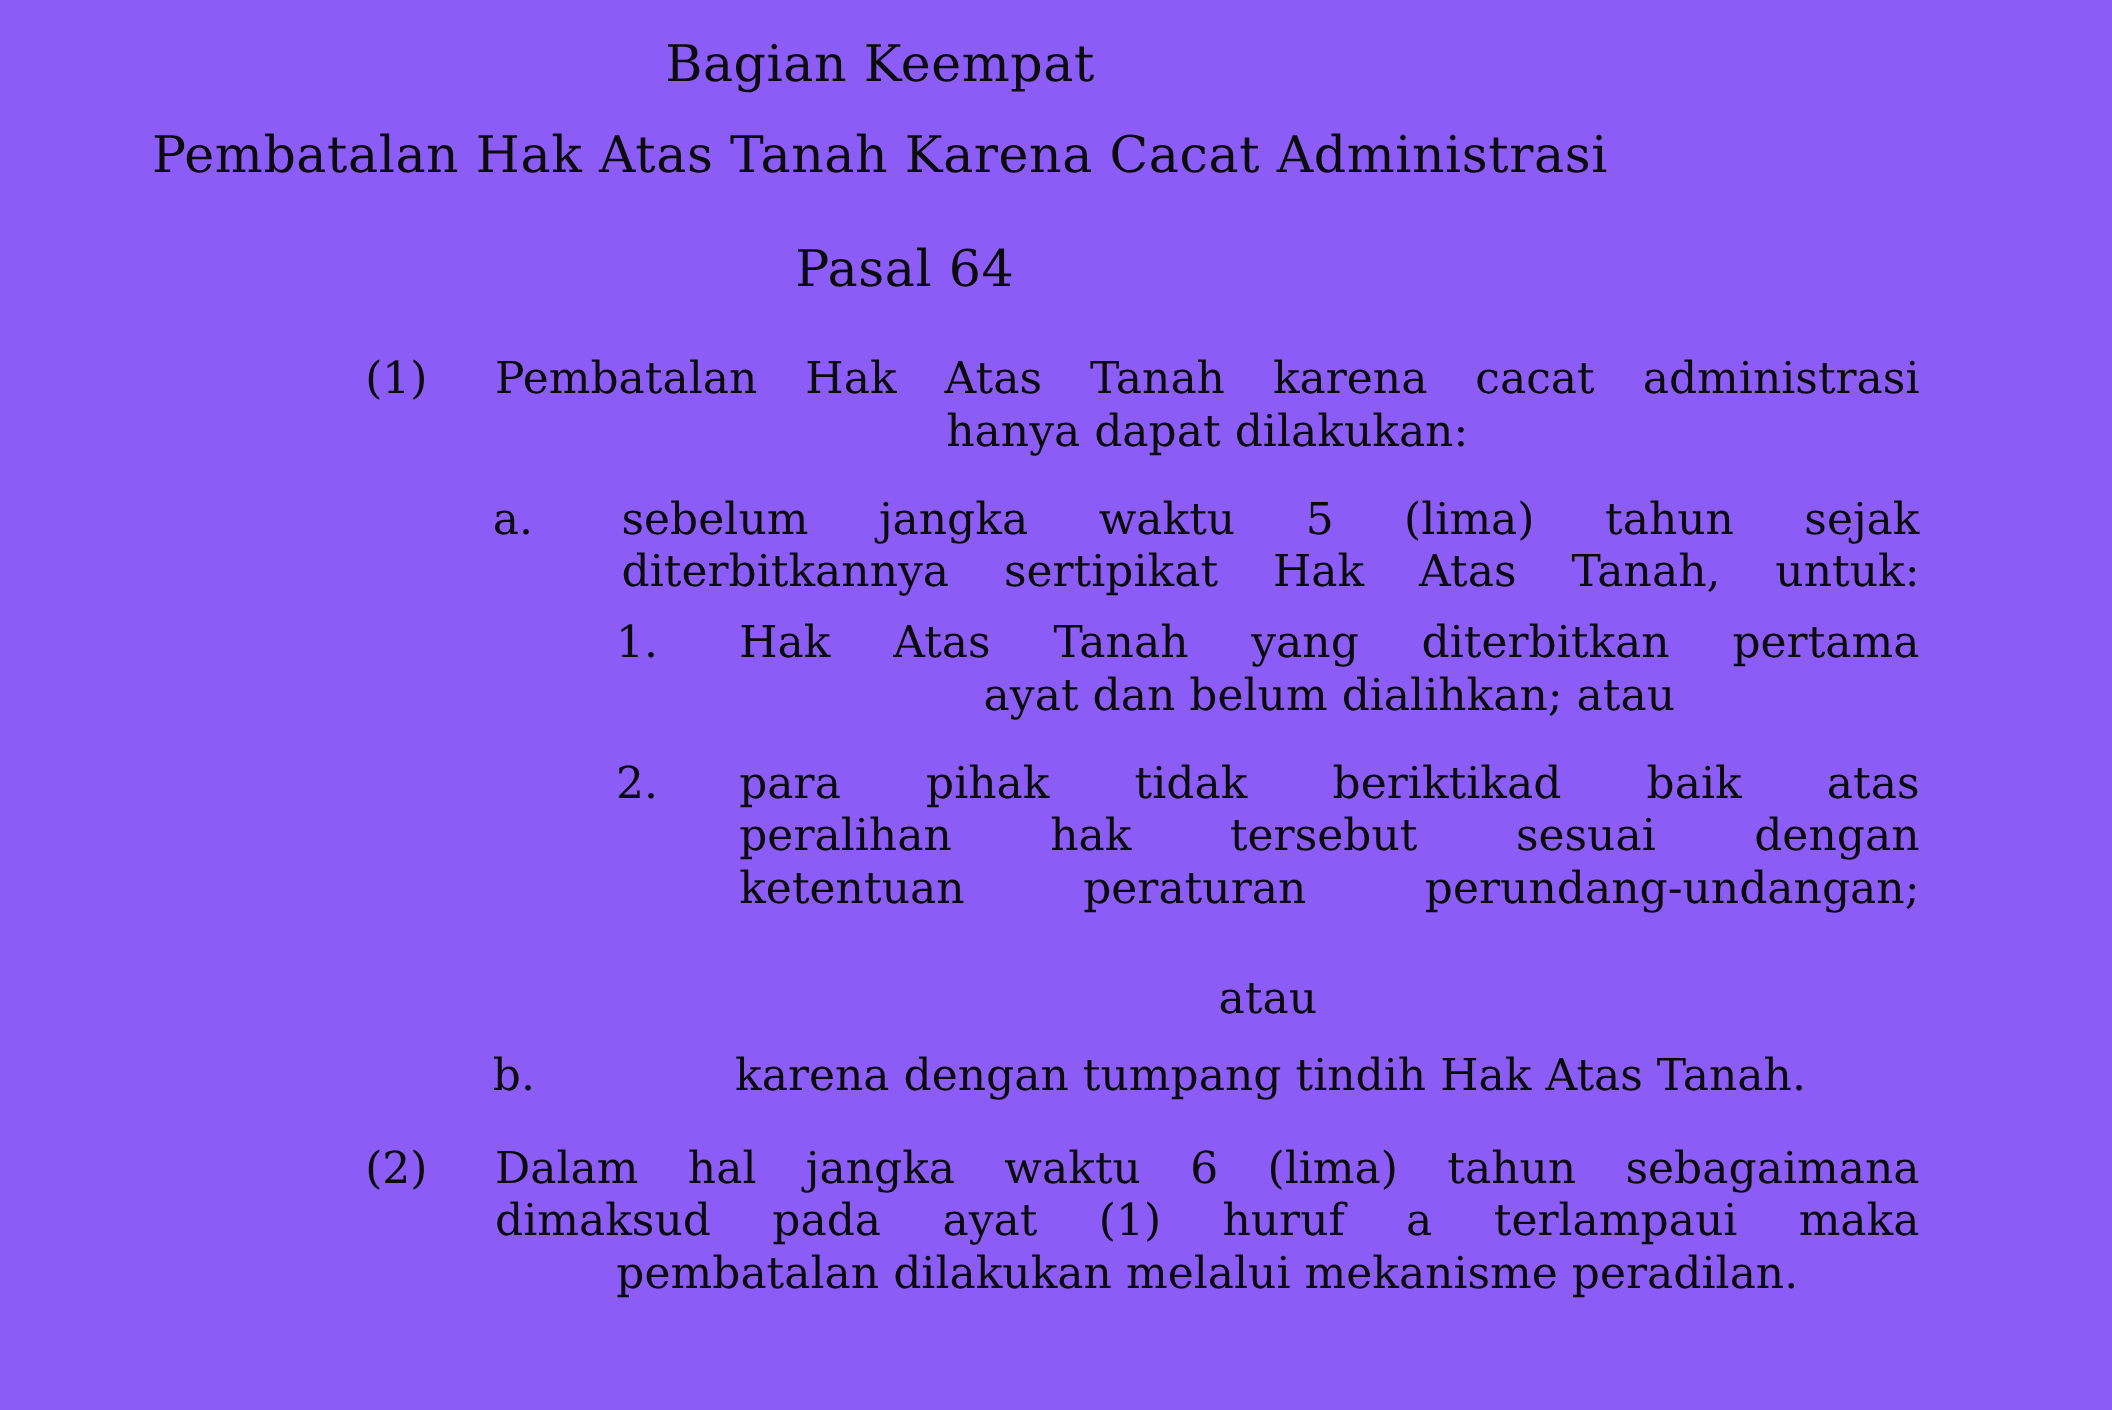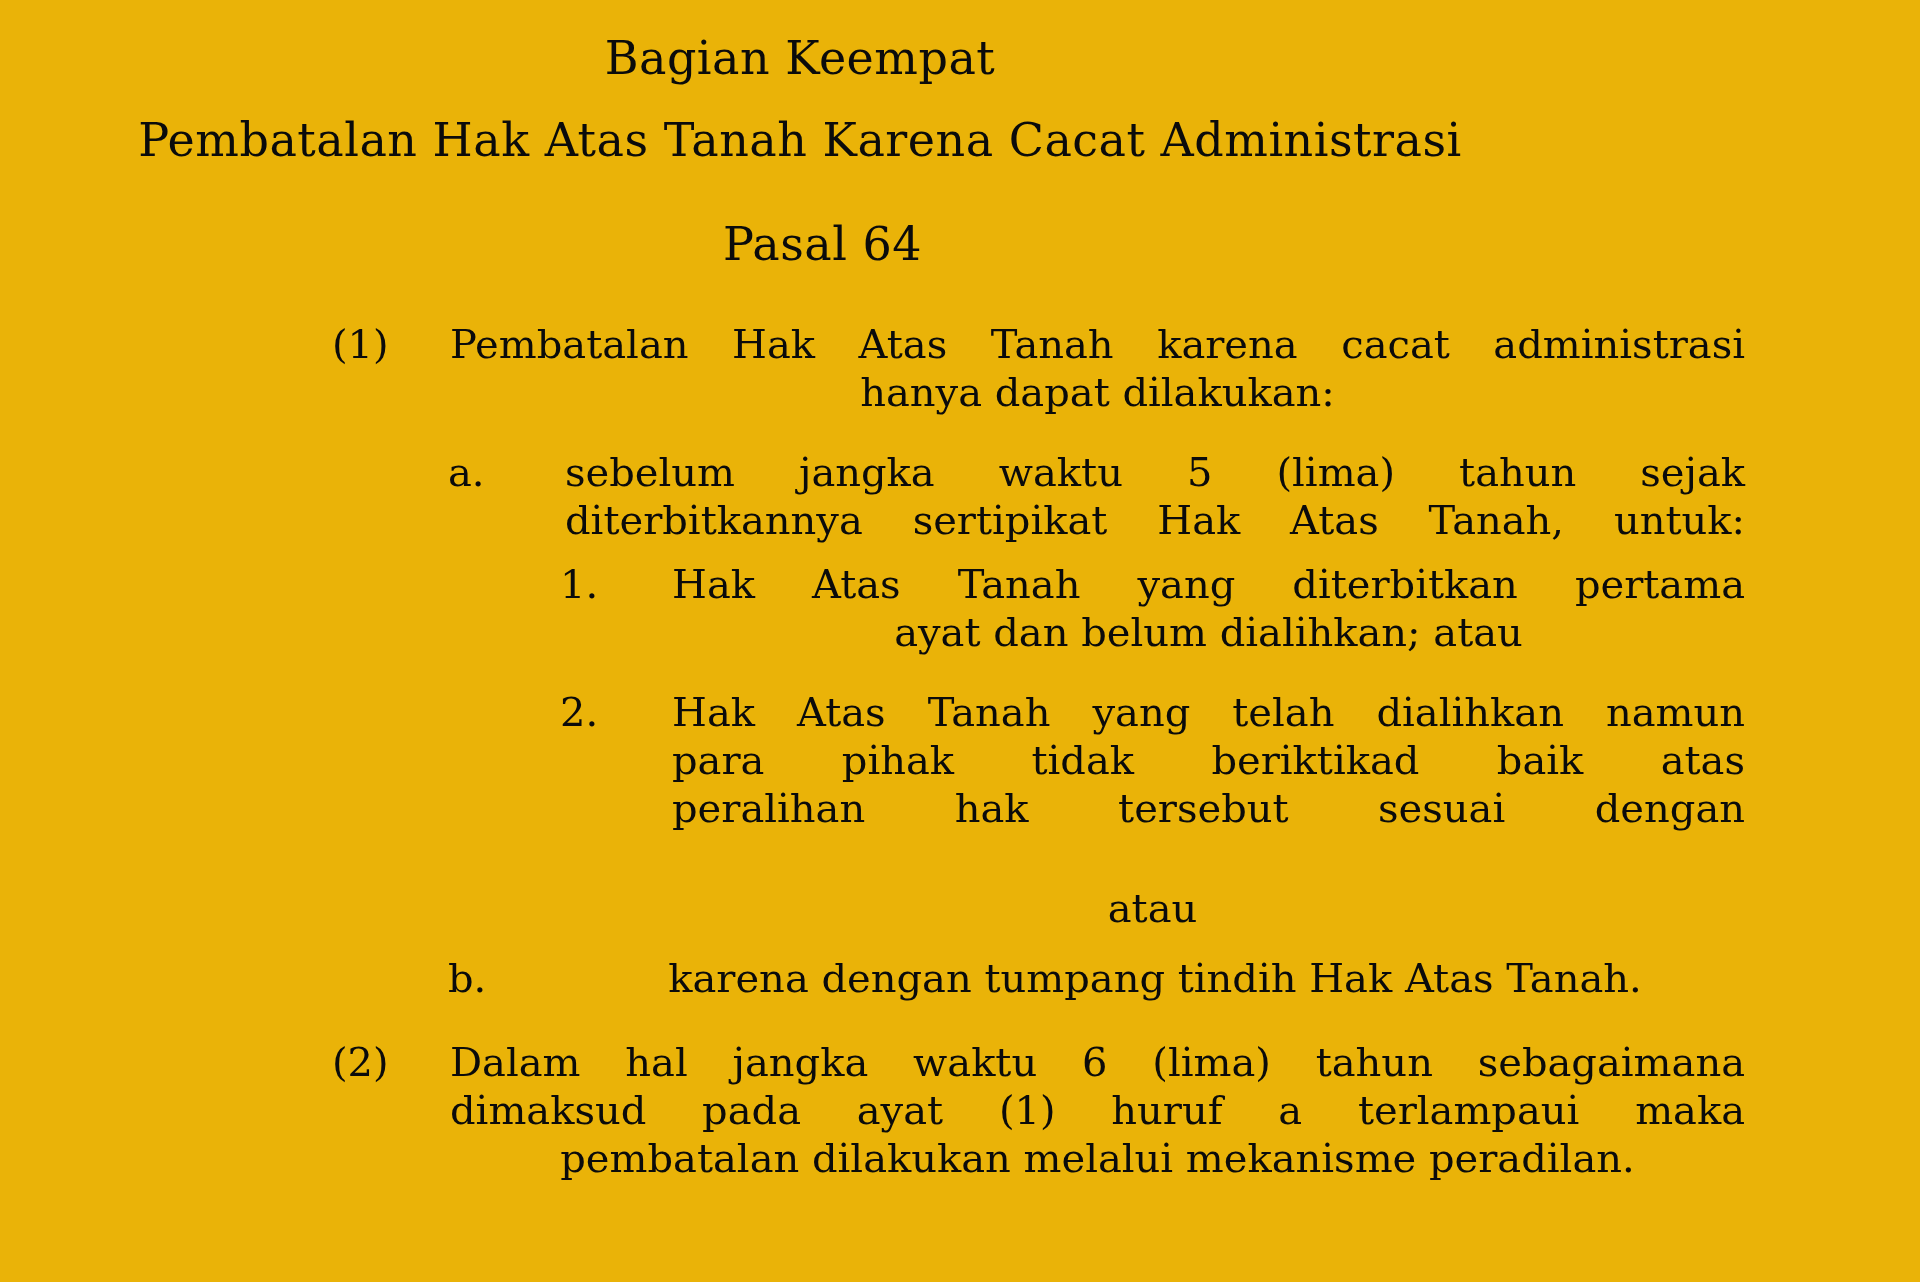--- a/index.html
+++ b/index.html
@@ -1,20 +1,20 @@
 <!DOCTYPE html>
 <html><head>
 <meta charset="utf-8">
 <style>
   html, body { margin: 0; padding: 0; background: #ffffff; }
   .page {
     position: relative;
     width: 1920px;
     height: 1282px;
-    background: #eab308;
+    background: #8b5cf6;
     color: #0b0b0b;
     font-family: "DejaVu Serif", "Liberation Serif", serif;
     overflow: hidden;
   }
   
   .head-wrap { width: 1600px; }
   .heading {
     text-align: center;
     font-size: 46px;
     line-height: 60px;
@@ -90,23 +90,23 @@
     <div class="marker">1.</div>
     <div class="body">
       <div class="line just">Hak Atas Tanah yang diterbitkan pertama</div>
       <div class="line">ayat dan belum dialihkan; atau</div>
     </div>
   </div>
 
   <div class="row lv2 gap-sub-2">
     <div class="marker">2.</div>
     <div class="body">
-      <div class="line just">Hak Atas Tanah yang telah dialihkan namun</div>
       <div class="line just">para pihak tidak beriktikad baik atas</div>
       <div class="line just">peralihan hak tersebut sesuai dengan</div>
+      <div class="line just">ketentuan peraturan perundang-undangan;</div>
     </div>
   </div>
 
   <div class="row lv2 gap-atau">
     <div class="body">
       <div class="line">atau</div>
     </div>
   </div>
 
   <div class="row lv1 gap-item-b">

